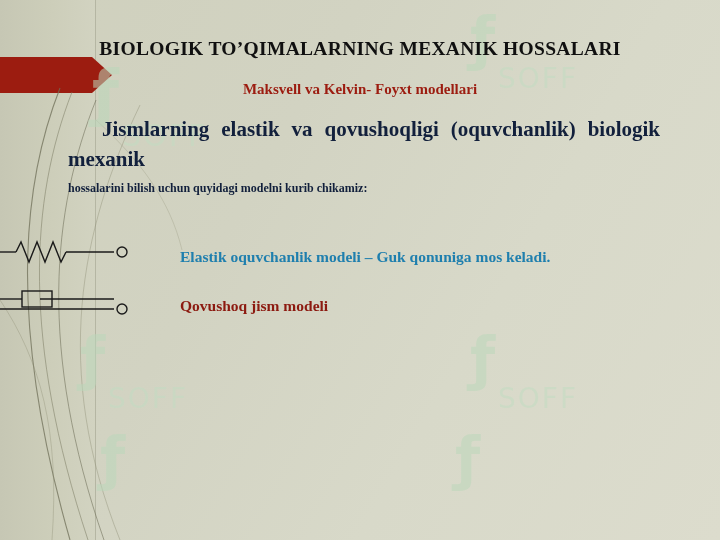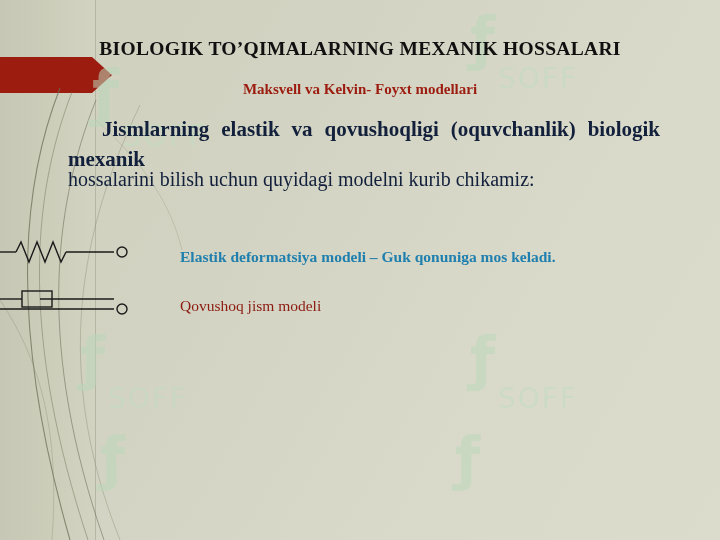--- a/index.html
+++ b/index.html
@@ -107,41 +107,41 @@
     text-align: justify;
     line-height: 1.42;
   }
   .para .indent {
     display: inline-block;
     width: 34px;
   }
   .para-2 {
     position: absolute;
     left: 68px;
-    top: 165px;
+    top: 180px;
     width: 600px;
-    font-size: 20px;
-    font-weight: normal;
+    font-size: 12px;
+    font-weight: bold;
     color: #12203c;
     line-height: 1.42;
   }
   .label-elastic {
     position: absolute;
     left: 180px;
     top: 248px;
     font-size: 15.5px;
     font-weight: bold;
     color: #1f7fae;
   }
   .label-viscous {
     position: absolute;
     left: 180px;
     top: 297px;
     font-size: 15.5px;
-    font-weight: normal;
+    font-weight: bold;
     color: #8c1a10;
   }
   .diagram {
     position: absolute;
     left: 0;
     top: 225px;
     width: 170px;
     height: 110px;
   }
 </style>
@@ -208,16 +208,16 @@
 
     <g stroke="#1a1a1a" stroke-width="1.4" fill="none">
       <line x1="0" y1="74" x2="22" y2="74"></line>
       <rect x="22" y="66" width="30" height="16"></rect>
       <line x1="40" y1="74" x2="114" y2="74"></line>
       <line x1="0" y1="84" x2="114" y2="84"></line>
       <circle cx="122" cy="84" r="5" fill="none"></circle>
     </g>
   </svg>
 
-  <div class="label-elastic">Elastik deformatsiya modeli – Guk qonuniga mos keladi.</div>
+  <div class="label-elastic">Elastik oquvchanlik modeli – Guk qonuniga mos keladi.</div>
   <div class="label-viscous">Qovushoq jism modeli</div>
 
 </div>
 
 </body></html>

